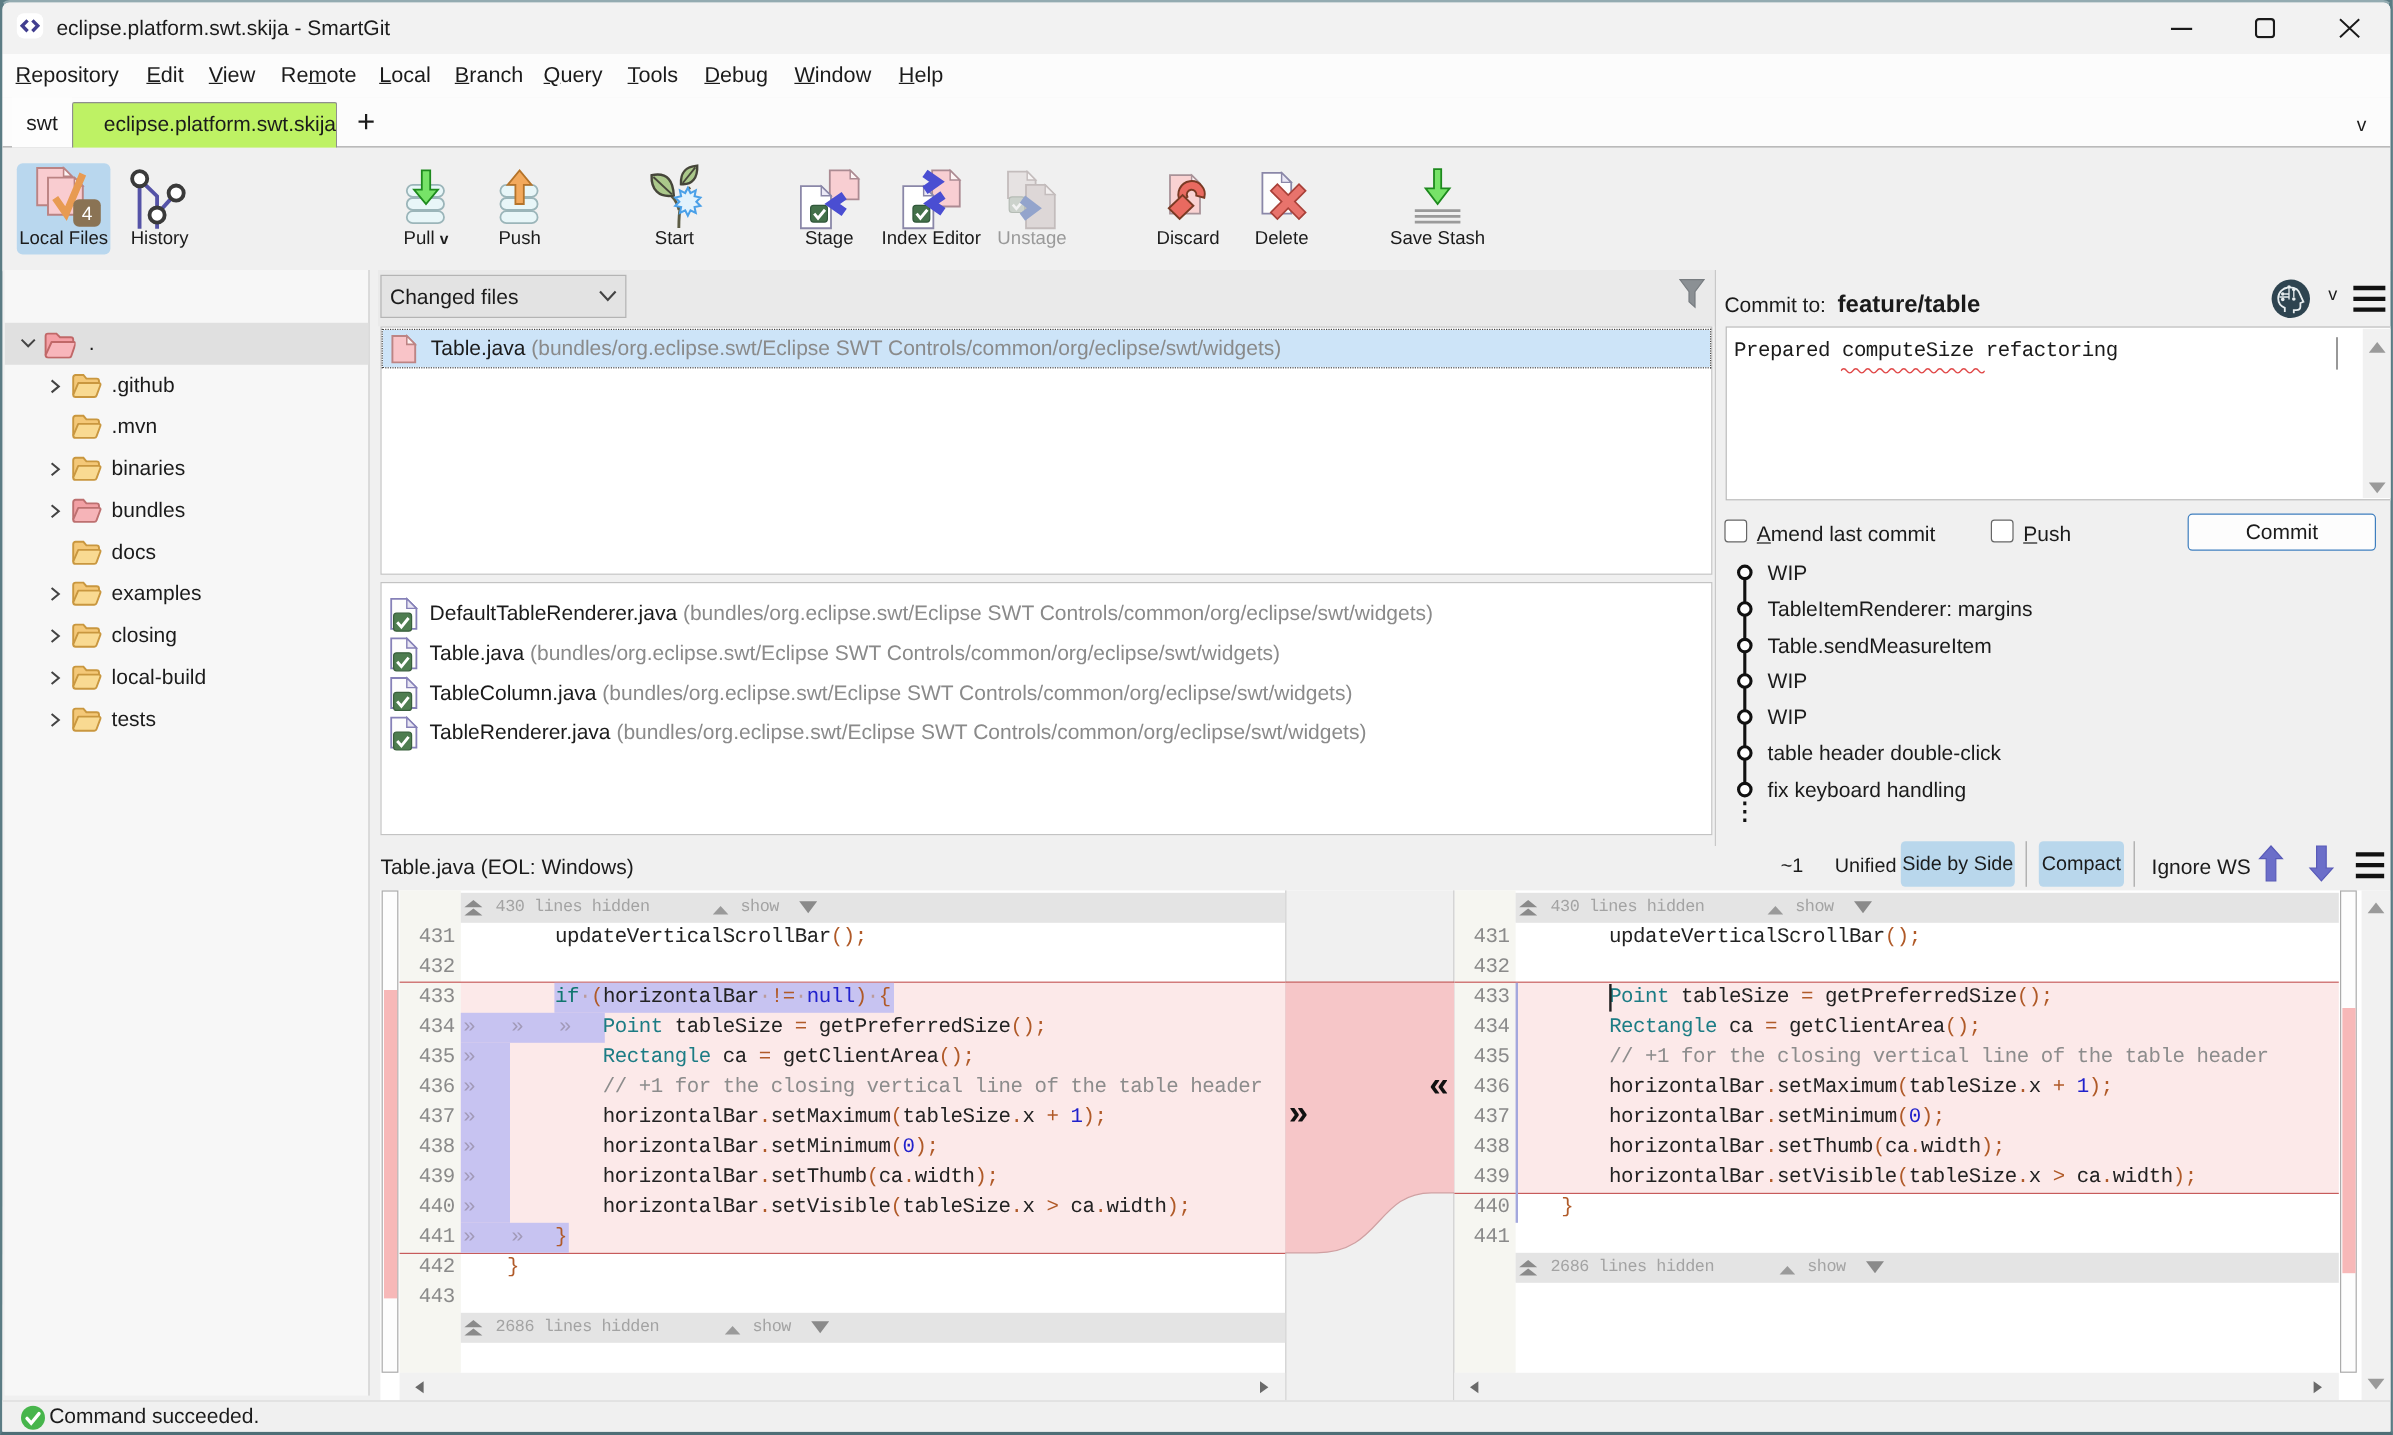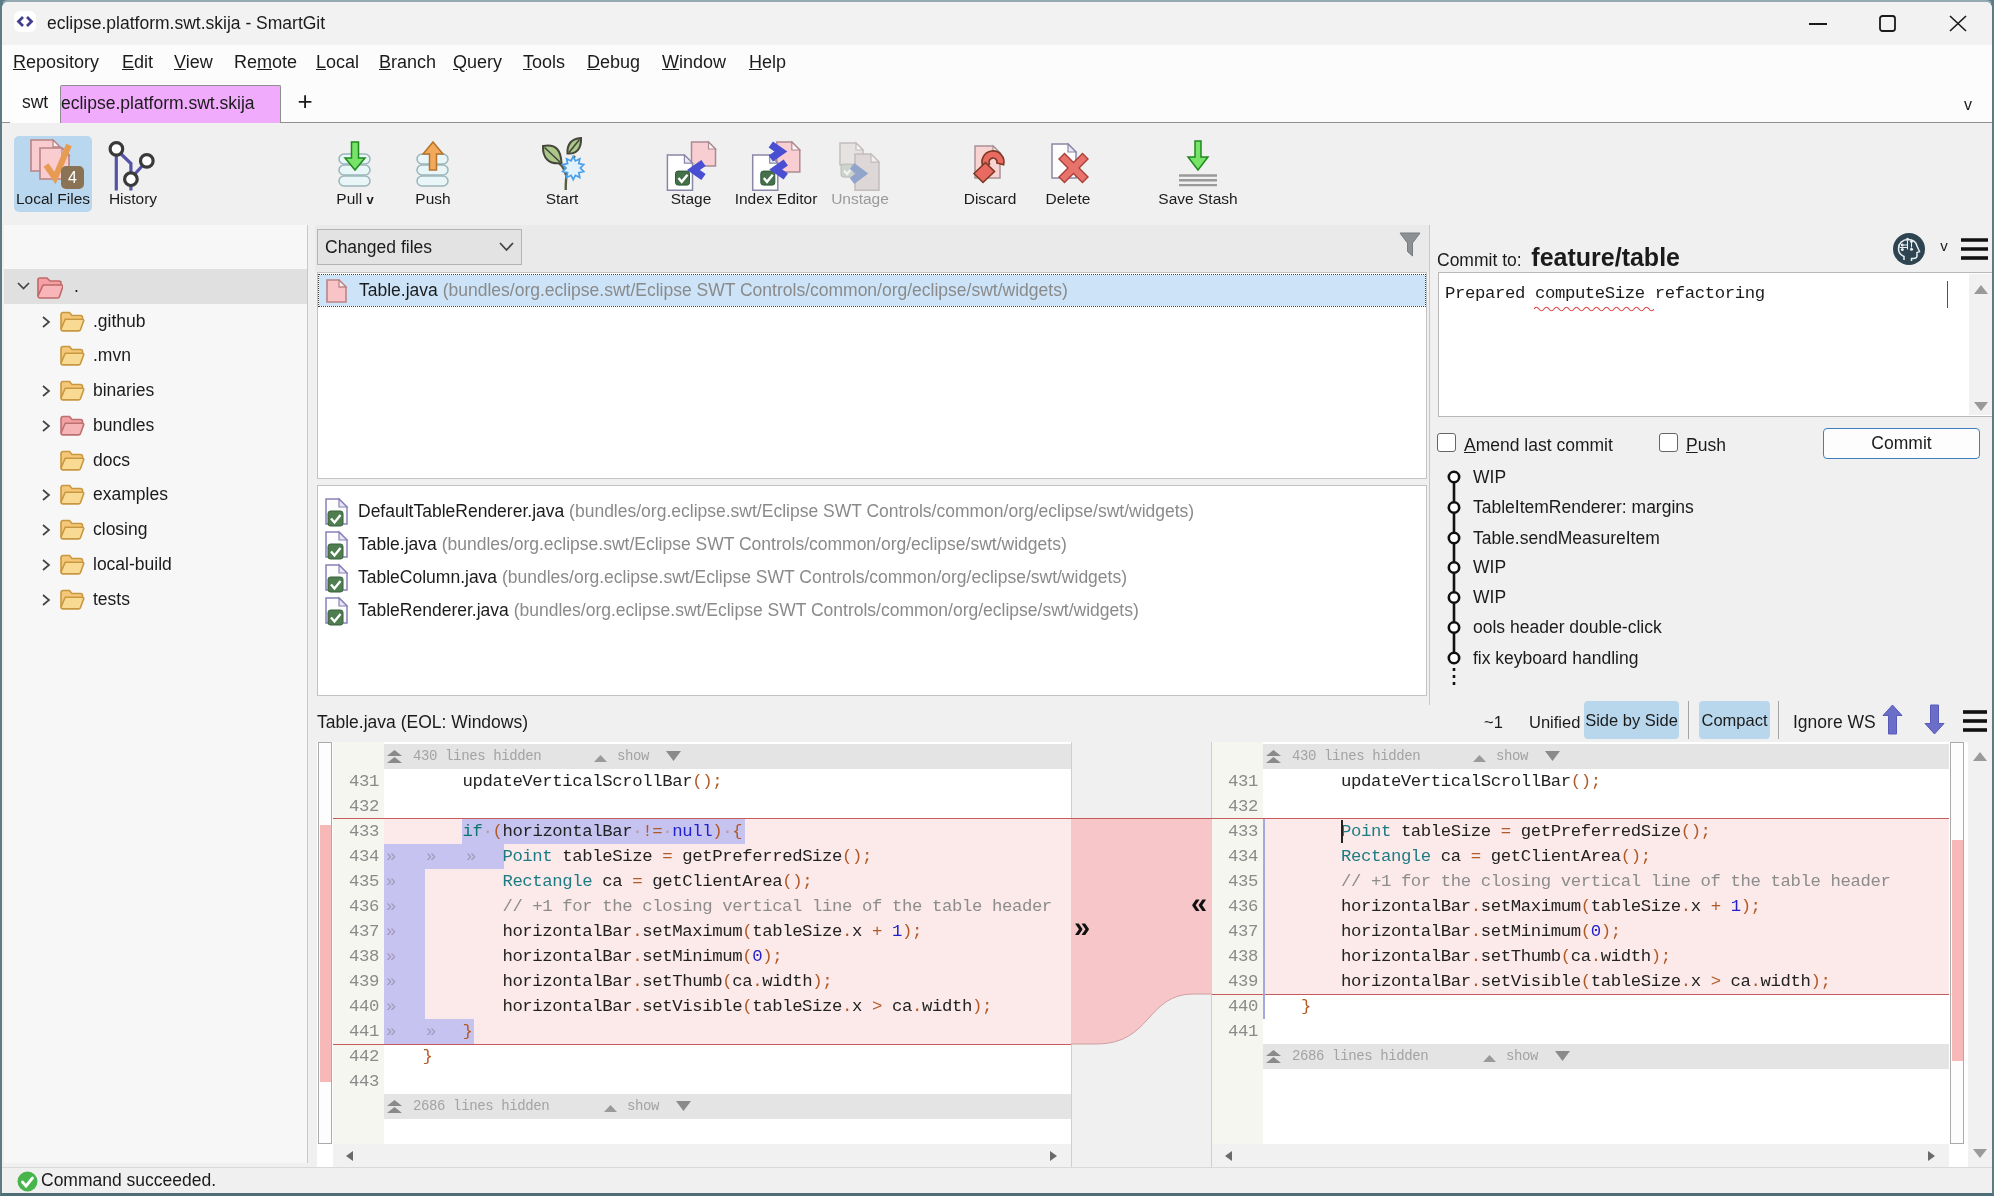--- a/index.html
+++ b/index.html
@@ -18,23 +18,23 @@
               font-size:17.5px; color:#1b1b1b; }
   
   #menubar { position:absolute; left:0; top:43px; width:1990px; height:36px; background:#fcfcfc;
              font-size:18px; color:#1b1b1b; }
   #menubar span.mi { position:absolute; top:0; height:36px; line-height:34px; }
   
   #tabbar { position:absolute; left:0; top:79px; width:1990px; height:42px; background:#fcfcfc;
             border-bottom:1px solid #8f8f8f; }
   #tab1 { position:absolute; left:8px; top:0px; width:50px; height:42px; background:#fdfdfd;
           line-height:42px; text-align:center; font-size:17.5px; color:#1b1b1b; }
-  #tab2 { position:absolute; left:58px; top:4px; width:221px; height:39px; background:#f0abfc;
+  #tab2 { position:absolute; left:58px; top:4px; width:221px; height:39px; background:#bef264;
           border:1px solid #8f8f8f; border-bottom:none; border-radius:2px 2px 0 0;
-          line-height:34px; text-align:left; font-size:17.5px; color:#1b1b1b; }
+          line-height:34px; text-align:right; font-size:17.5px; color:#1b1b1b; }
   
   #toolbar { position:absolute; left:0; top:121px; width:1990px; height:103px; background:#f0f0f0; }
   .tbtn { position:absolute; top:10px; text-align:center; font-size:15.5px; color:#1b1b1b; }
   .tbtn .lbl { position:absolute; left:50%; transform:translateX(-50%); top:57px; white-space:nowrap; }
   .tbtn svg { position:absolute; left:50%; transform:translateX(-50%); top:2px; }
   
   #sidebar { position:absolute; left:2px; top:223px; width:304px; height:938px; background:#f7f7f7;
              border-right:1px solid #c8c8c8; }
   #sidehdr { position:absolute; left:0; top:0; width:100%; height:43px; background:#eaeaea;
              line-height:43px; font-size:17.5px; color:#1b1b1b; padding-left:6px;
@@ -410,21 +410,21 @@
       <svg class="abs" style="left:6px;top:2px;" width="30" height="31" viewBox="0 0 30 31">
         <path d="M2 2 h13 l8 8 v17 h-21 z" fill="#fdfdfd" stroke="#8681b8" stroke-width="1.5"></path>
         <path d="M15 2 l0 8 8 0 z" fill="#e8e6f4" stroke="#8681b8" stroke-width="1.2"></path>
         <rect x="4" y="14" width="15" height="15" rx="2.5" fill="#4e7d50" stroke="#39603c" stroke-width="1"></rect>
         <path d="M7 21.5 l3.5 4 6 -7.5" fill="none" stroke="#fff" stroke-width="2.4"></path>
       </svg>
       <div class="fname">TableRenderer.java <span class="fpath">(bundles/org.eclipse.swt/Eclipse SWT Controls/common/org/eclipse/swt/widgets)</span></div>
     </div>
   </div>
   <div id="commitpanel">
-    <div id="committo">Commit to:&nbsp; <b style="font-size:25px;">feature/table</b></div>
+    <div id="committo">Commit to:&nbsp; <b style="font-size:20px;">feature/table</b></div>
     <svg class="abs" style="left:462px;top:7px;" width="34" height="34" viewBox="0 0 34 34">
       <circle cx="17" cy="17" r="16" fill="#2e4450"></circle>
       <path d="M12 28 v-3.5 c-3.5 -1.5 -5.5 -4.5 -5.5 -8 c0 -5 4 -9 9.5 -9 c4.5 0 8 2.5 9 6.5 l2.5 5.5 -2.5 1 v3 c0 2 -1.5 3 -3.5 3 h-2 v2.5" fill="none" stroke="#e8eef0" stroke-width="1.5"></path>
       <path d="M11.5 13 h4 m0 -4.5 v9 m4 -9 v7 m-12 0 h8" fill="none" stroke="#e8eef0" stroke-width="1.1"></path>
       <g fill="#e8eef0">
         <circle cx="10.3" cy="13" r="1.5"></circle>
           <circle cx="15.5" cy="7.2" r="1.5"></circle>
         <circle cx="19.5" cy="9.2" r="1.5"></circle>
           <circle cx="19.5" cy="17.2" r="1.5"></circle>
         <circle cx="10.3" cy="17.5" r="1.5"></circle>
@@ -469,21 +469,21 @@
           <circle cx="12" cy="132.5" r="5.2"></circle>
           <circle cx="12" cy="162.5" r="5.2"></circle>
         <circle cx="12" cy="193" r="5.2"></circle>
       </g>
     </svg>
     <div class="crow" style="top:242px;">WIP</div>
     <div class="crow" style="top:272px;">TableItemRenderer: margins</div>
     <div class="crow" style="top:303px;">Table.sendMeasureItem</div>
     <div class="crow" style="top:332px;">WIP</div>
     <div class="crow" style="top:362px;">WIP</div>
-    <div class="crow" style="top:392px;">ools header double-click</div>
+    <div class="crow" style="top:392px;">table header double-click</div>
     <div class="crow" style="top:423px;">fix keyboard handling</div>
   </div>
   <div id="diffhdr">
     <div class="abs" style="left:2px;top:0;height:37px;line-height:34px;">Table.java (EOL: Windows)</div>
     <div class="abs" style="left:1169px;top:0;height:37px;line-height:34px;font-size:16.5px;">~1</div>
     <div class="abs" style="left:1214px;top:0;height:37px;line-height:34px;font-size:16.5px;">Unified</div>
     <div class="abs" style="left:1269px;top:-4px;width:95px;height:38px;background:#b9d7ec;border-radius:4px;line-height:38px;text-align:center;font-size:16.5px;">Side by Side</div>
     <div class="abs" style="left:1373px;top:-4px;width:1px;height:38px;background:#a5a5a5;"></div>
     <div class="abs" style="left:1384px;top:-4px;width:71px;height:38px;background:#b9d7ec;border-radius:4px;line-height:38px;text-align:center;font-size:16.5px;">Compact</div>
     <div class="abs" style="left:1463px;top:-4px;width:1px;height:38px;background:#a5a5a5;"></div>

